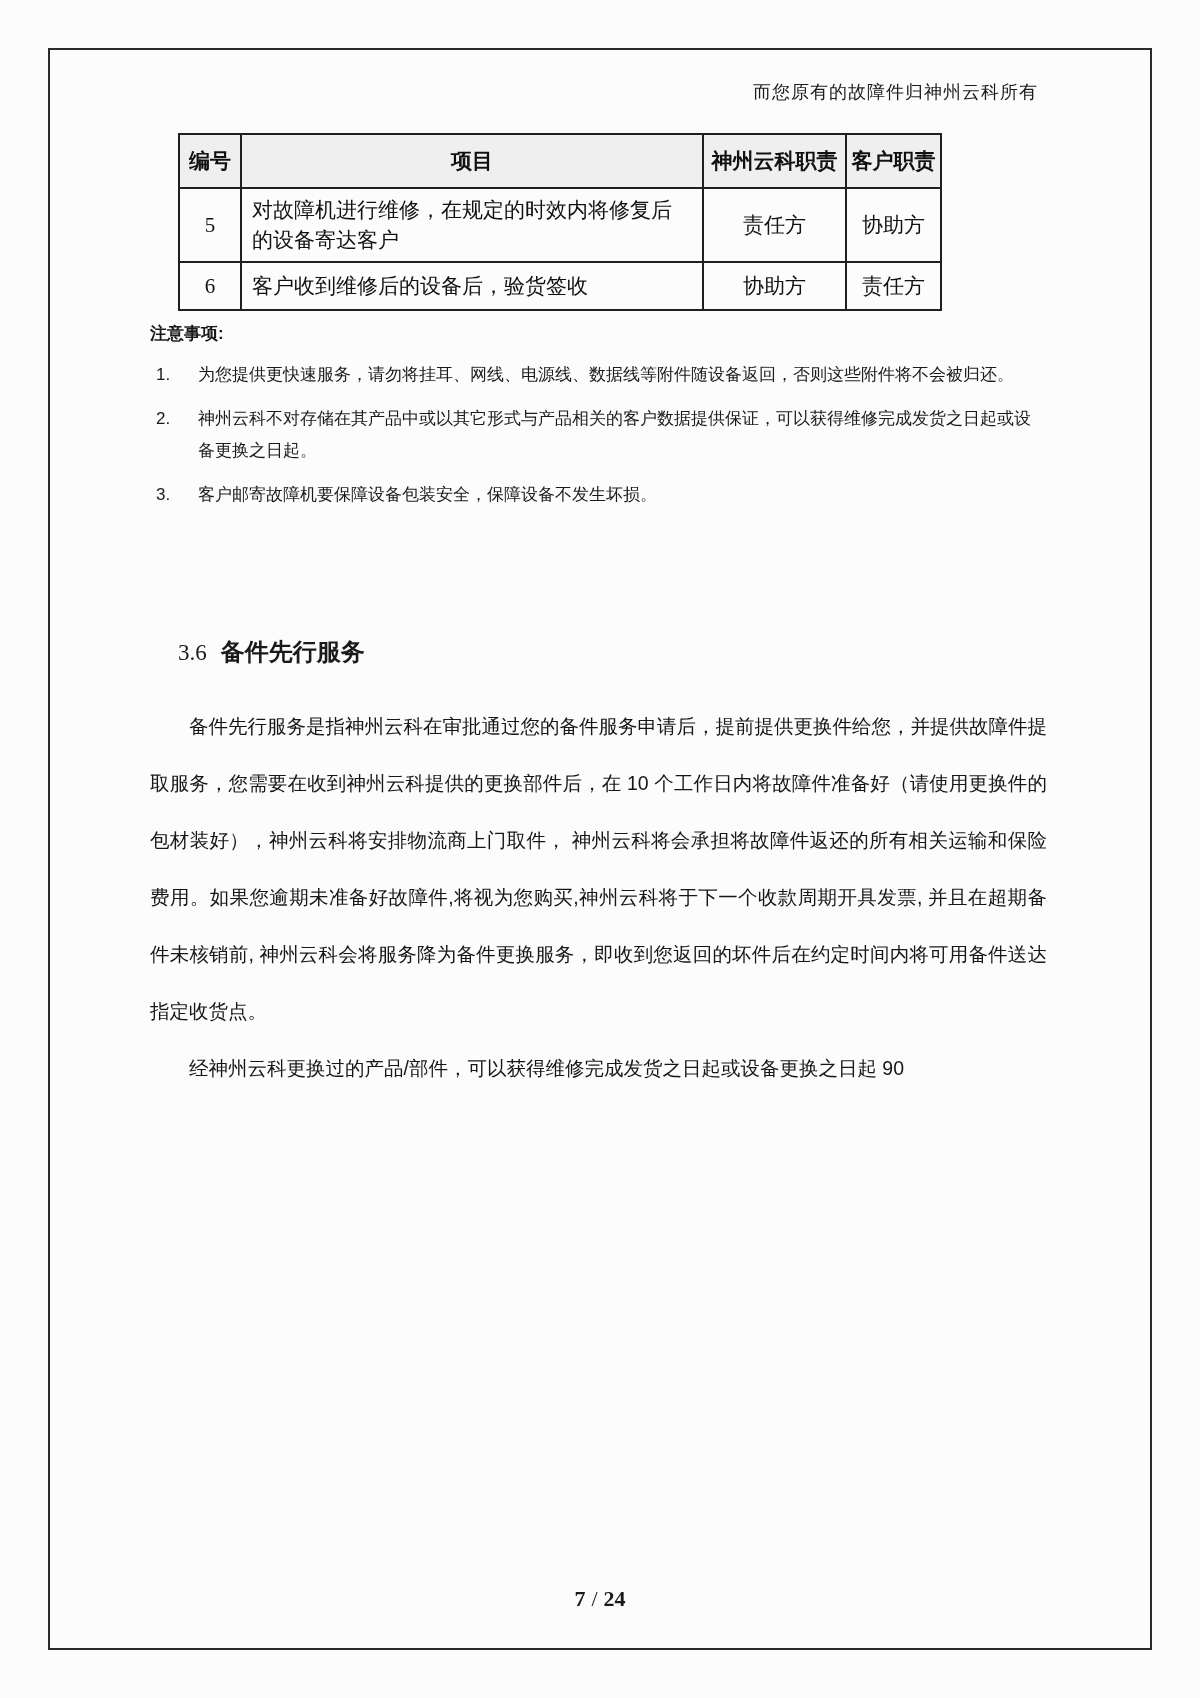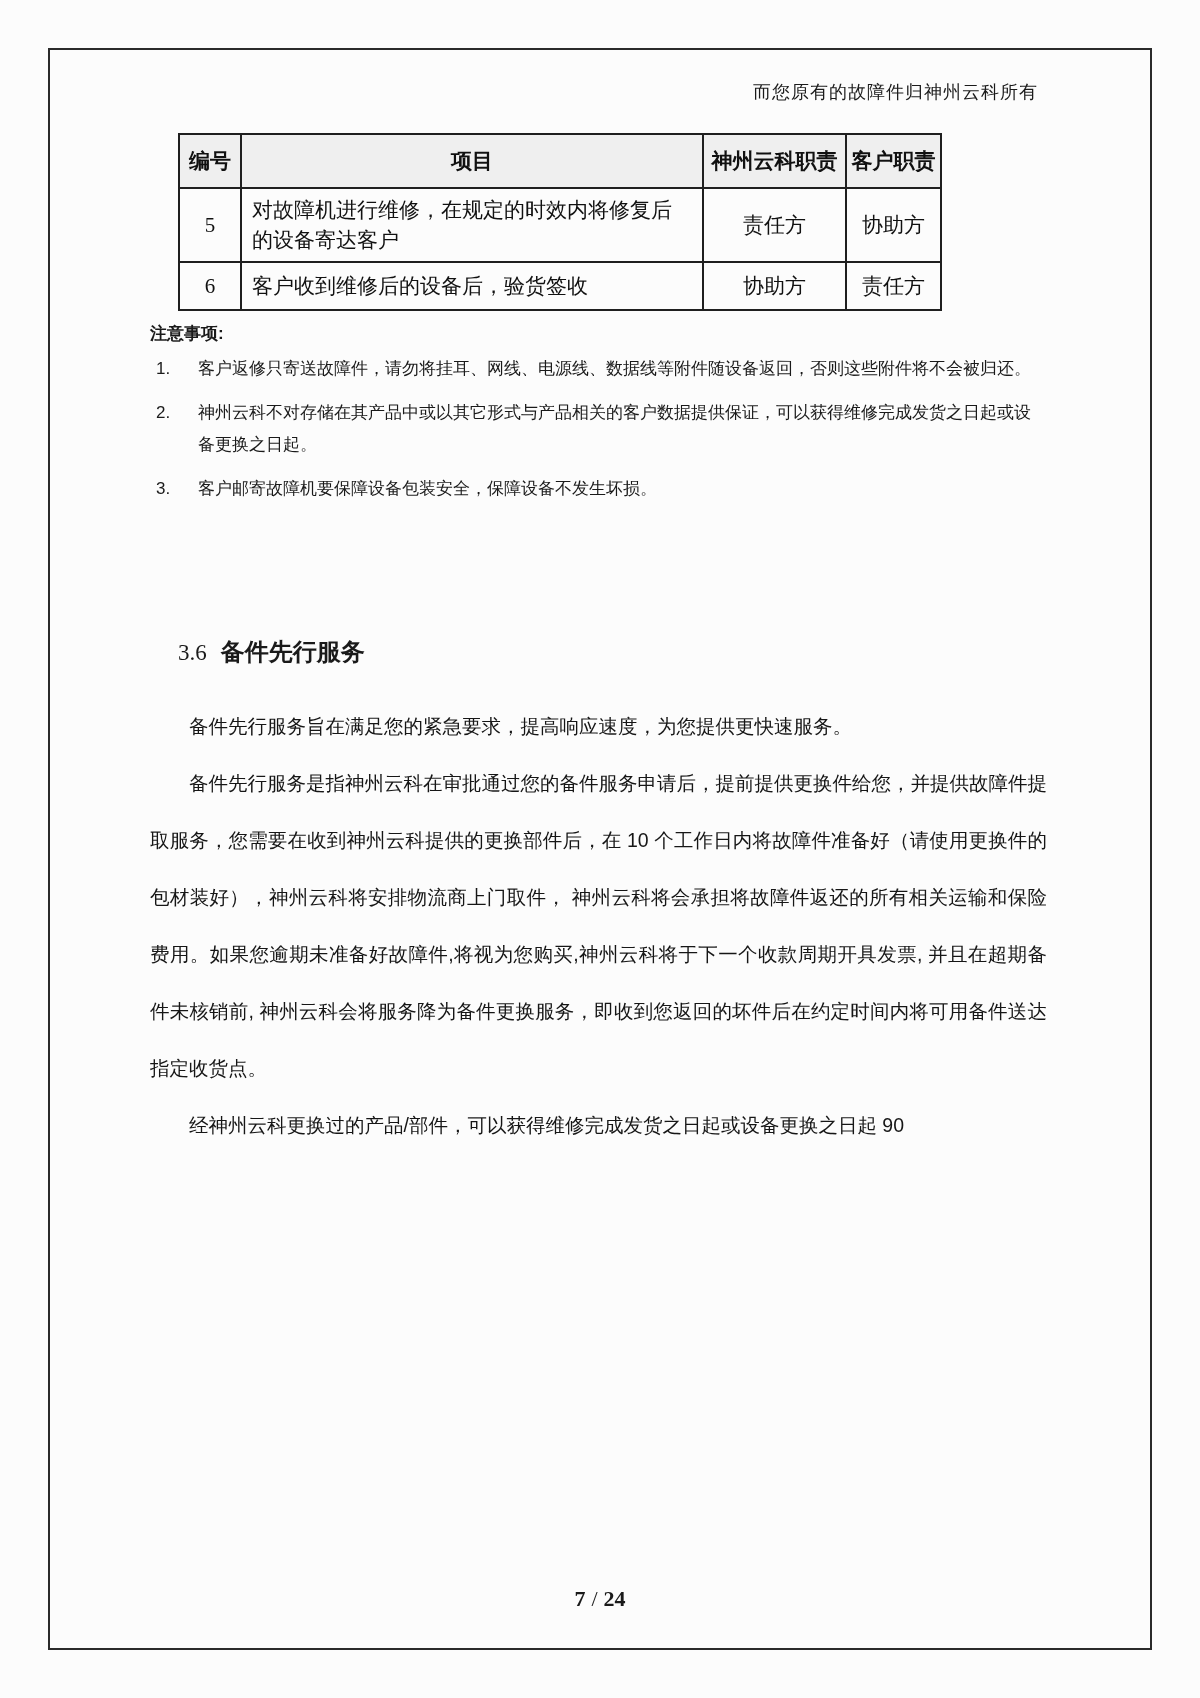--- a/index.html
+++ b/index.html
@@ -60,21 +60,21 @@
 
   .notes {
     position: absolute;
     top: 322px; left: 150px; width: 895px;
     font-family: "Liberation Sans", sans-serif;
     font-size: 17px;
   }
   .notes-title {
     font-weight: bold;
     font-size: 17px;
-    margin-bottom: 8px;
+    margin-bottom: 14px;
   }
   .note-item {
     display: flex;
     margin-bottom: 12px;
     line-height: 32px;
   }
   .note-num {
     flex: 0 0 48px;
     padding-left: 6px;
   }
@@ -155,37 +155,36 @@
       <td>协助方</td>
       <td>责任方</td>
     </tr>
   </tbody>
 </table>
 
 <div class="notes">
   <div class="notes-title">注意事项:</div>
   <div class="note-item">
     <span class="note-num">1.</span>
-    <span class="note-text">客户返修只寄送故障件，请勿将挂耳、网线、电源线、数据线等附件随设备返回，否则这些附件将不会被归还。</span>
+    <span class="note-text">为您提供更快速服务，请勿将挂耳、网线、电源线、数据线等附件随设备返回，否则这些附件将不会被归还。</span>
   </div>
   <div class="note-item">
     <span class="note-num">2.</span>
     <span class="note-text">神州云科不对存储在其产品中或以其它形式与产品相关的客户数据提供保证，可以获得维修完成发货之日起或设备更换之日起。</span>
   </div>
   <div class="note-item">
     <span class="note-num">3.</span>
     <span class="note-text">客户邮寄故障机要保障设备包装安全，保障设备不发生坏损。</span>
   </div>
 </div>
 
 <div class="section-heading">
   <span class="section-number">3.6</span><span class="section-title">备件先行服务</span>
 </div>
 
 <div class="body-text">
-  <p>备件先行服务旨在满足您的紧急要求，提高响应速度，为您提供更快速服务。</p>
   <p>备件先行服务是指神州云科在审批通过您的备件服务申请后，提前提供更换件给您，并提供故障件提取服务，您需要在收到神州云科提供的更换部件后，在 10 个工作日内将故障件准备好（请使用更换件的包材装好），神州云科将安排物流商上门取件， 神州云科将会承担将故障件返还的所有相关运输和保险费用。如果您逾期未准备好故障件,将视为您购买,神州云科将于下一个收款周期开具发票, 并且在超期备件未核销前, 神州云科会将服务降为备件更换服务，即收到您返回的坏件后在约定时间内将可用备件送达指定收货点。</p>
   <p>经神州云科更换过的产品/部件，可以获得维修完成发货之日起或设备更换之日起 90</p>
 </div>
 
 <div class="doc-footer">
   <span class="pg-num">7</span><span class="pg-sep">/</span><span class="pg-num">24</span>
 </div>
 
 </body></html>

